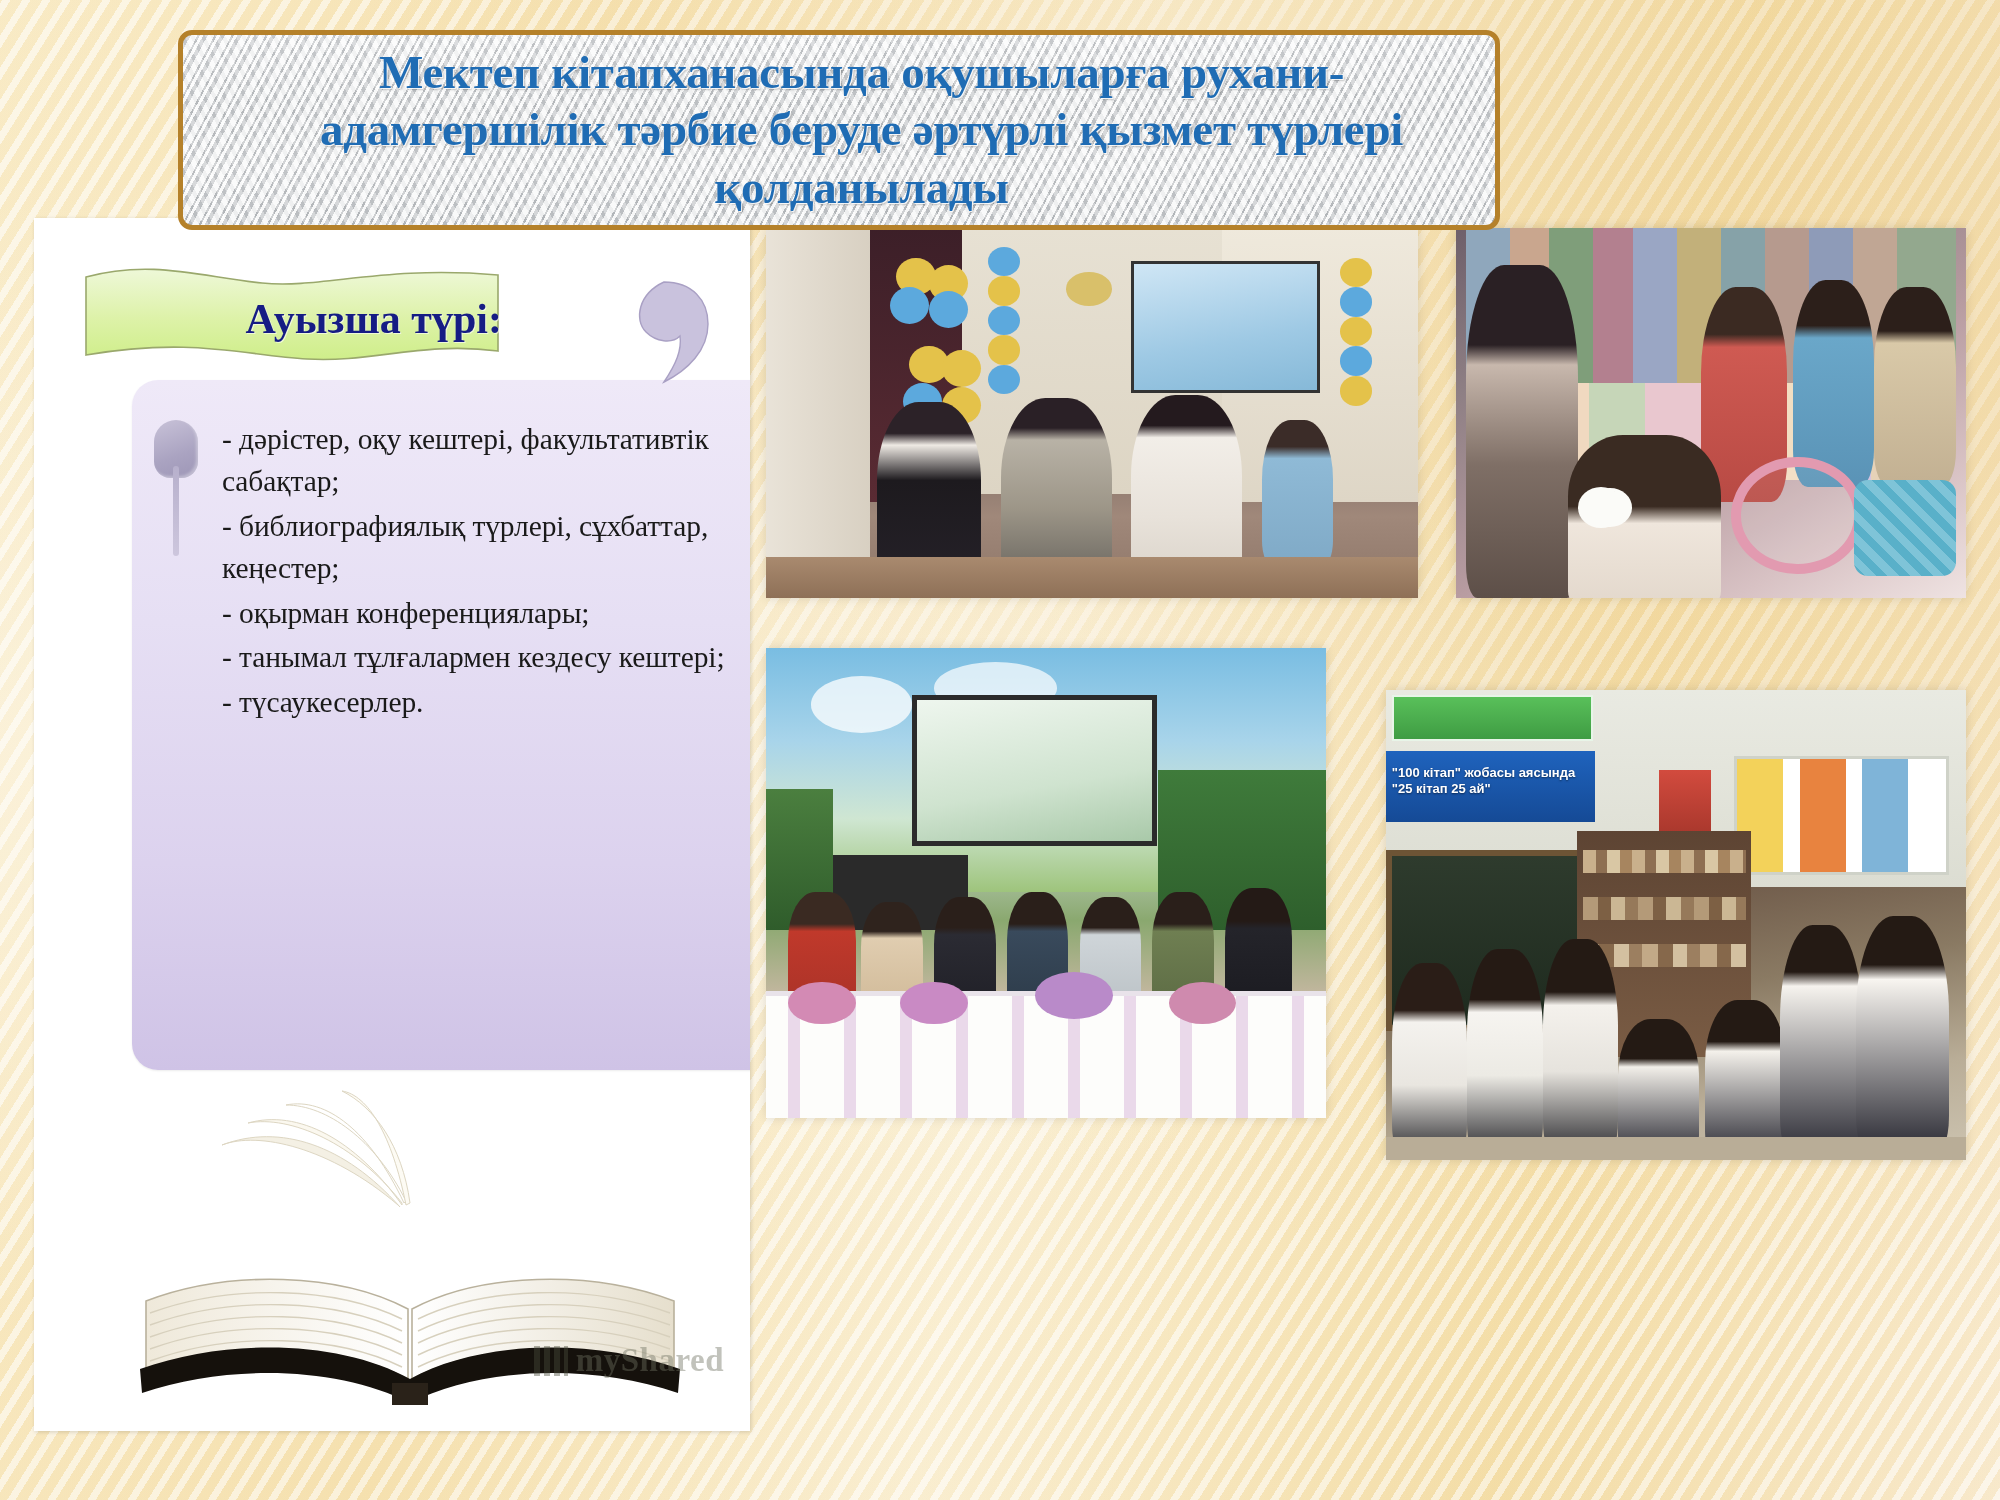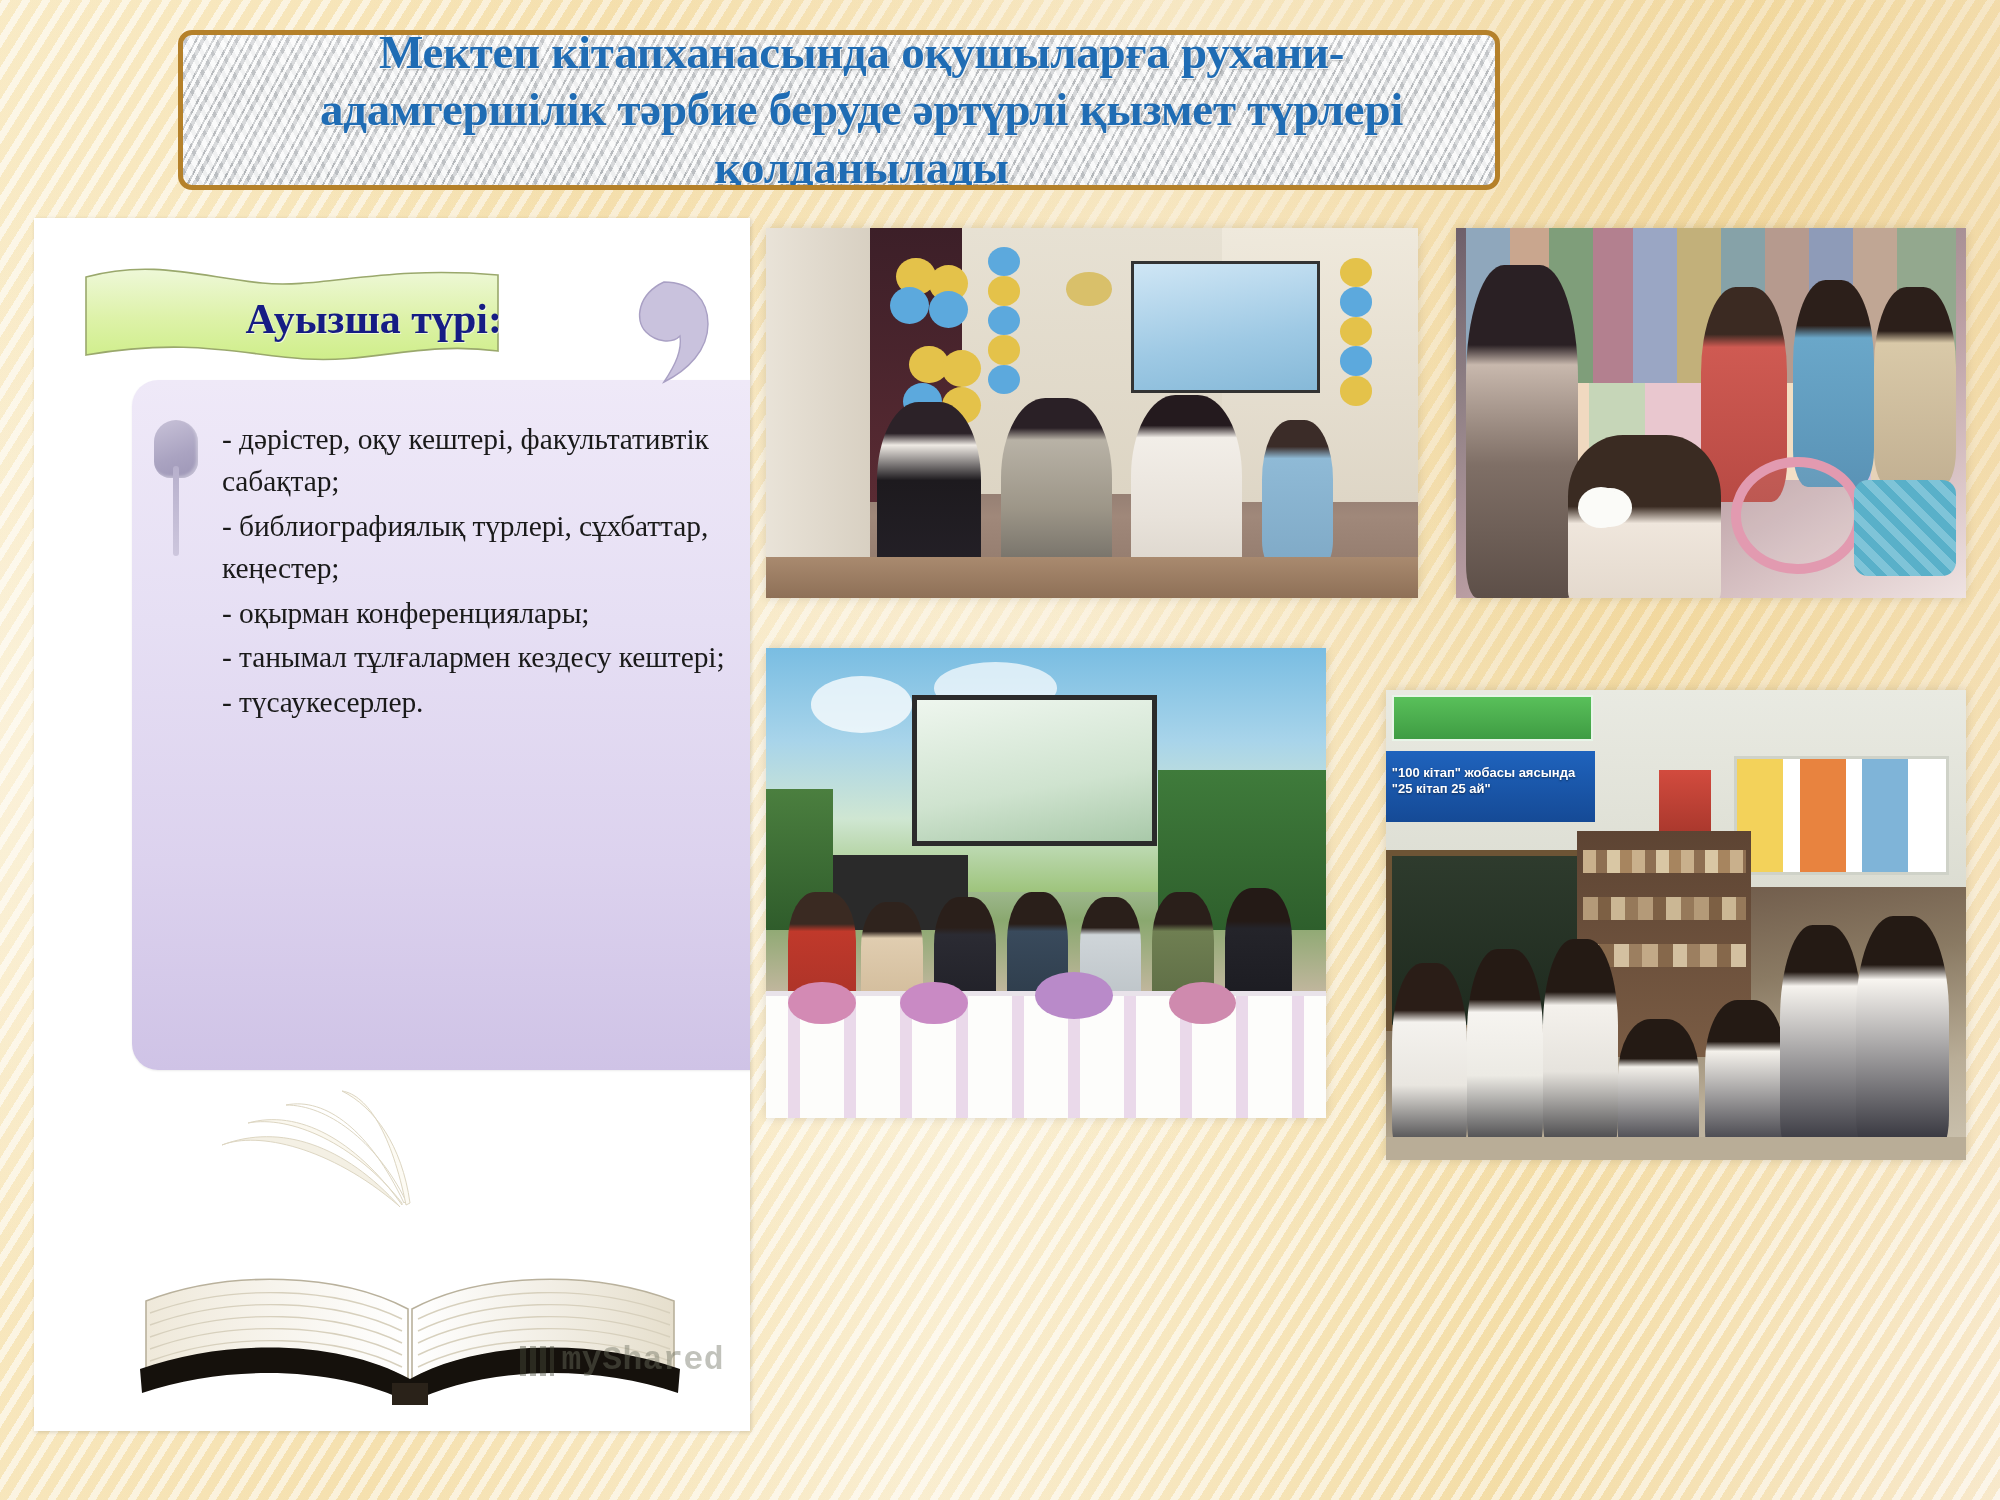--- a/index.html
+++ b/index.html
@@ -38,21 +38,21 @@
       radial-gradient(ellipse at 95% 20%, rgba(236,205,142,0.45) 0%, rgba(255,255,255,0) 60%);
     pointer-events:none;
   }
 
   
   .title-box {
     position: absolute;
     left: 178px;
     top: 30px;
     width: 1322px;
-    height: 160px;
+    height: 200px;
     border: 5px solid #b5812a;
     border-radius: 14px;
     box-sizing: border-box;
     overflow: hidden;
     background-color: #cfd2d4;
     background-image:
       repeating-linear-gradient(118deg,
         rgba(255,255,255,0.85) 0px, rgba(255,255,255,0.85) 3px,
         rgba(160,163,168,0.30) 3px, rgba(160,163,168,0.30) 7px,
         rgba(255,255,255,0.70) 7px, rgba(255,255,255,0.70) 13px,
@@ -199,21 +199,21 @@
     opacity: 0.42;
     z-index: 7;
   }
   .wm-icon {
     width: 34px; height: 30px;
     background: #4a4d3c;
     -webkit-mask: repeating-linear-gradient(90deg,#000 0 6px, transparent 6px 10px);
     mask: repeating-linear-gradient(90deg,#000 0 6px, transparent 6px 10px);
   }
   .wm-text {
-    font-family: Liberation Mono, monospace;
+    font-family: Liberation Serif, serif;
     font-size: 33px;
     font-weight: 600;
     color: #6d7060;
     letter-spacing: 0.5px;
   }
 
   
   .photo {
     position: absolute;
     overflow: hidden;

